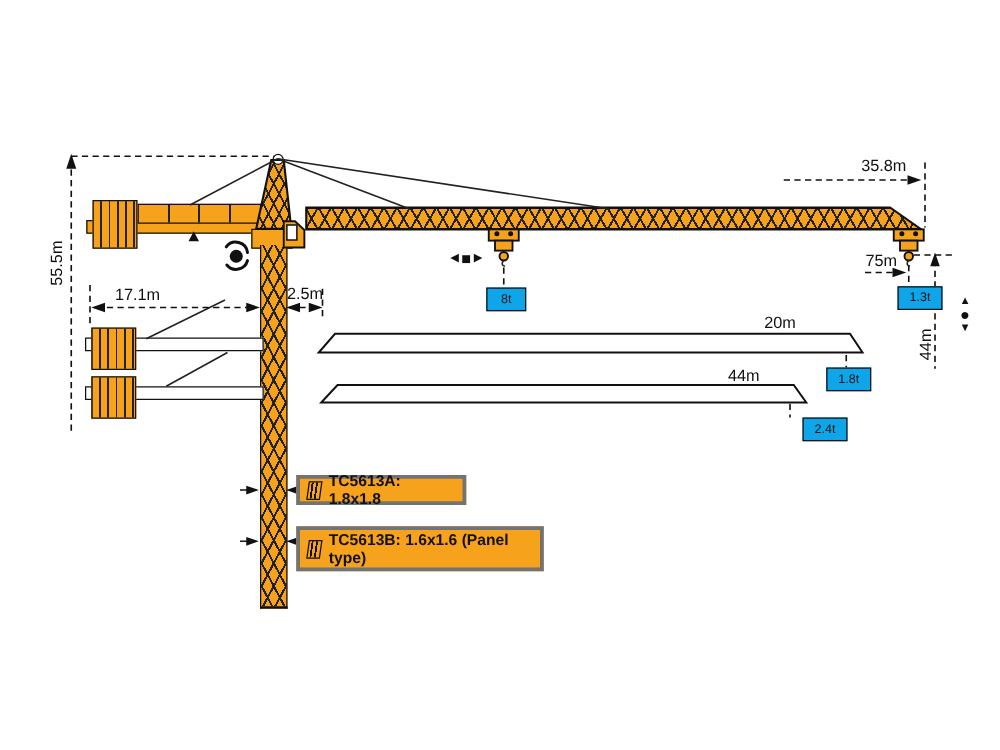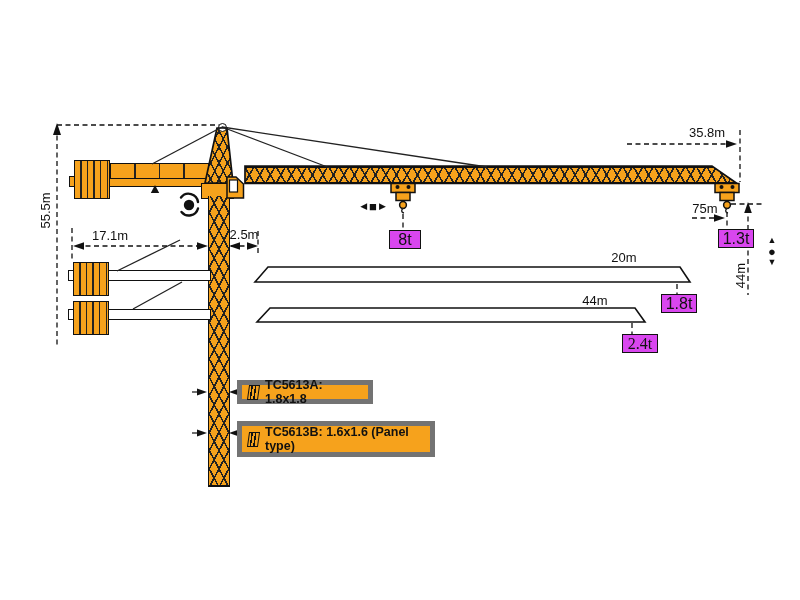--- a/index.html
+++ b/index.html
@@ -44,23 +44,23 @@
   .cj-beam{left:69px;top:176px;width:145px;height:9px;border:1.6px solid #111;}
   .cj-platform{
     left:110px;top:163px;width:101px;height:14px;border:1.6px solid #111;
     background-color:#F6A21C;
     background-image:repeating-linear-gradient(90deg, rgba(0,0,0,0) 0 23px, #222 23px 24.6px);
   }
   .white-beam{width:141px;height:9px;background:#fff;border:1.6px solid #111;left:68px;}
   
   .dim{font-size:13px;font-weight:500;text-align:center;white-space:nowrap;}
   .rot{transform:rotate(-90deg);}
-  .loadbox{background:#d946ef;border:1.6px solid #111;font-size:16px;font-weight:500;
+  .loadbox{background:#0ea5e9;border:1.6px solid #111;font-size:10px;font-weight:500;
     display:flex;align-items:center;justify-content:center;}
-  .modelbox{background:#F6A21C;border:5px solid #737373;display:flex;align-items:center;
+  .modelbox{background:#F6A21C;border:3px solid #737373;display:flex;align-items:center;
     gap:6px;padding:0 6px;font-size:12.5px;font-weight:700;box-sizing:border-box;}
   .mast-icon{width:9px;height:13px;border:1.6px solid #111;flex:0 0 auto;
     background-image:linear-gradient(90deg, rgba(0,0,0,0) 0 1.5px,#111 1.5px 3px,
       rgba(0,0,0,0) 3px 5px,#111 5px 6.5px, rgba(0,0,0,0) 6.5px);
     transform:skewX(-8deg);}
   .sym{display:flex;align-items:center;justify-content:center;color:#111;line-height:1;}
   .sym-col{flex-direction:column;}
   svg.overlay{position:absolute;left:0;top:0;}
   .dash{stroke:#111;stroke-width:1.3;fill:none;stroke-dasharray:5 3.5;}
   .sol{stroke:#222;stroke-width:1.3;fill:none;}
@@ -173,21 +173,21 @@
 <div class="abs dim" style="left:219px;top:227px;width:50px;">2.5m</div>
 <div class="abs dim" style="left:682px;top:125px;width:50px;">35.8m</div>
 <div class="abs dim" style="left:680px;top:201px;width:50px;">75m</div>
 <div class="abs dim rot" style="left:720px;top:268px;width:40px;">44m</div>
 <div class="abs dim" style="left:599px;top:250px;width:50px;">20m</div>
 <div class="abs dim" style="left:570px;top:293px;width:50px;">44m</div>
 
 <div class="abs loadbox" style="left:389px;top:230px;width:30px;height:17px;">8t</div>
 <div class="abs loadbox" style="left:718px;top:229px;width:34px;height:17px;">1.3t</div>
 <div class="abs loadbox" style="left:661px;top:294px;width:34px;height:17px;">1.8t</div>
-<div class="abs loadbox" style="left:622px;top:334px;width:34px;height:17px;font-family:Liberation Serif, serif;">2.4t</div>
+<div class="abs loadbox" style="left:642px;top:334px;width:34px;height:17px;">2.4t</div>
 
 <div class="abs sym" style="left:354px;top:198px;width:38px;height:16px;gap:2px;">
   <span style="font-size:9px;">◀</span>
   <span style="font-size:13px;">■</span>
   <span style="font-size:9px;">▶</span>
 </div>
 <div class="abs sym sym-col" style="left:762px;top:233px;width:20px;height:36px;">
   <span style="font-size:9px;">▲</span>
   <span style="font-size:13px;">●</span>
   <span style="font-size:9px;">▼</span>

